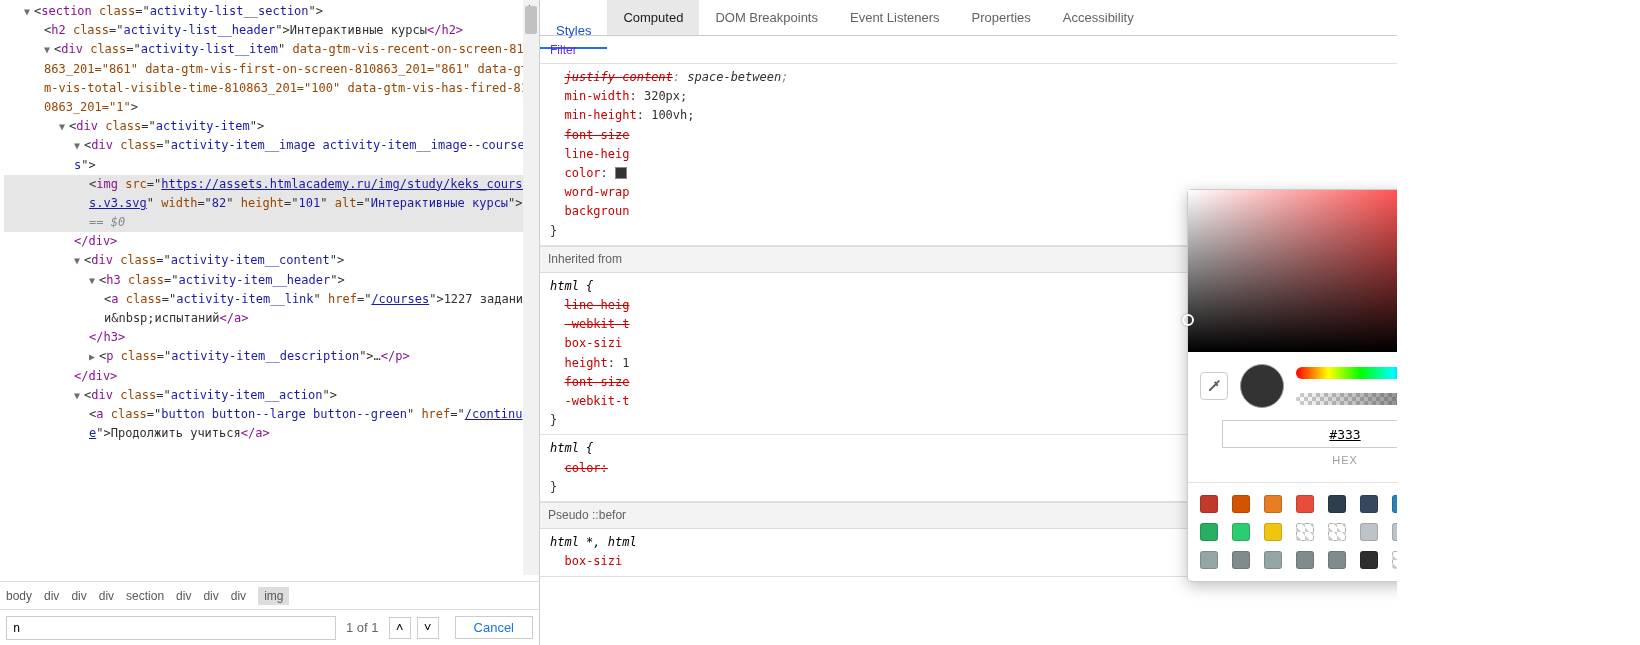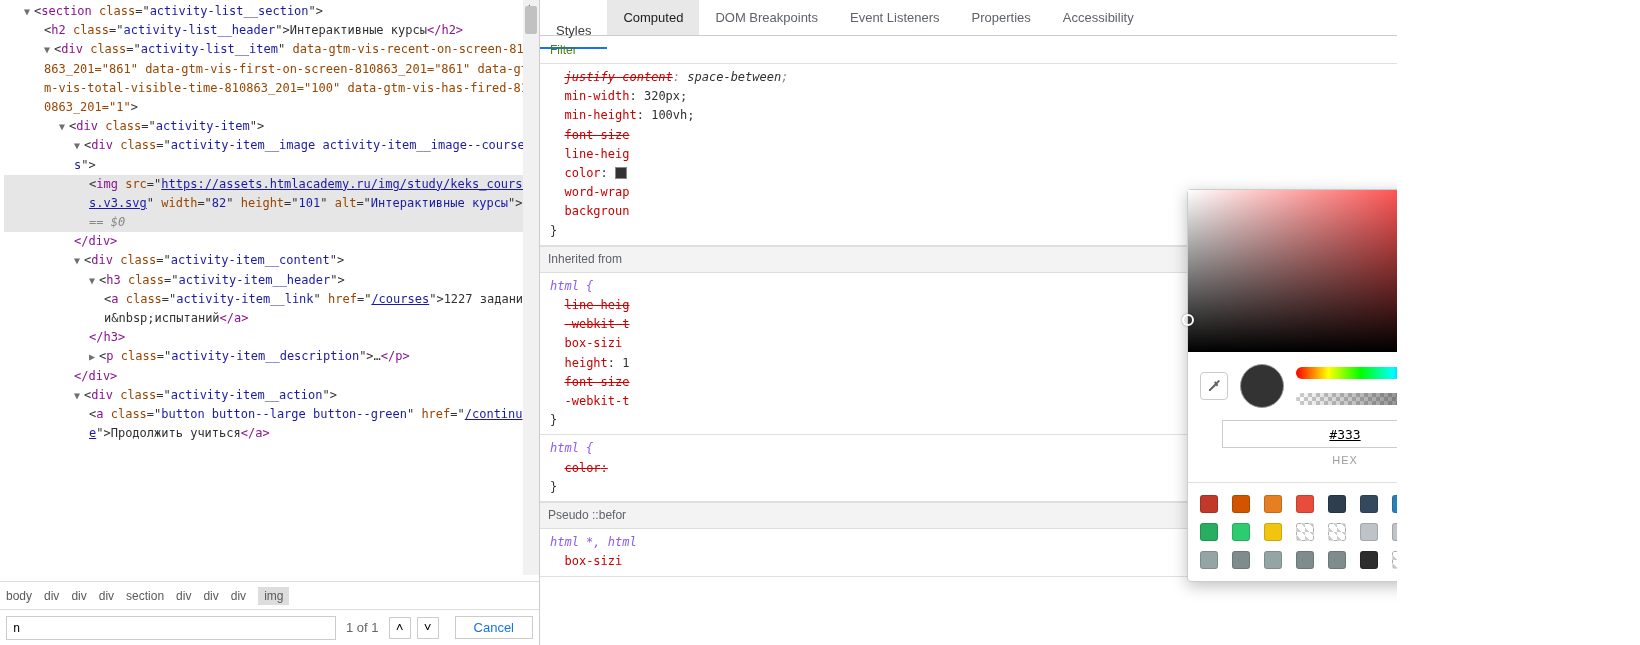--- a/index.html
+++ b/index.html
@@ -38,31 +38,31 @@
 .find-bar { height: 36px; border-top:1px solid #ddd; display:flex; align-items:center; padding:0 6px; gap:6px; font-family: -apple-system, sans-serif; font-size:13px; }
 .find-bar input.find { flex:1; border:1px solid #ccc; height:24px; padding:0 6px; font-family:monospace; font-size:12px; }
 .find-bar .count { color:#666; padding:0 4px; }
 .find-bar .navbtn { width:22px; height:22px; border:1px solid #ccc; background:#fff; cursor:pointer; display:flex; align-items:center; justify-content:center; }
 .find-bar .cancel { border:1px solid #ccc; background:#fff; color:#1a73e8; padding:3px 18px; cursor:pointer; font-size:13px; margin-left:10px;text-align:center; }
 
 
 .right-panel { flex:1; display:flex; flex-direction:column; }
 .tabs { height:36px; display:flex; align-items:center; border-bottom:1px solid #ccc; font-family: -apple-system, sans-serif; font-size:13px; color:#5f6368; }
 .tabs .tab { padding:0 16px; height:100%; display:flex; align-items:center; cursor:pointer; }
-.tabs .tab.active { color:#404040; border-bottom:2px solid #1a73e8;margin-top:28px; }
+.tabs .tab.active { color:#1d4ed8; border-bottom:2px solid #1a73e8;margin-top:28px; }
 .tabs .tab.hover { background:#e8e8e8; color:#202124; }
 
-.filter-row { height:28px; border-bottom:1px solid #e0e0e0; padding:0 10px; display:flex; align-items:center; color:#4d7c0f; font-family:-apple-system,sans-serif; font-size:12px; }
+.filter-row { height:28px; border-bottom:1px solid #e0e0e0; padding:0 10px; display:flex; align-items:center; color:#6d28d9; font-family:-apple-system,sans-serif; font-size:12px; }
 
 .styles-content { flex:1; overflow:hidden; position:relative; font-family: Consolas, monospace; font-size:12px; line-height:1.6; }
 .rule-block { padding:4px 10px; border-bottom:1px solid #e0e0e0; }
 .prop-name { color:#c80000; }
 .prop-name.struck { text-decoration: line-through; }
 .prop-val { color:#303030; }
-.selector-ital { font-style: italic; color:#8b5cf6; }
+.selector-ital { font-style: italic; color:#000000; }
 .section-hdr { background:#f3f3f3; border-bottom:1px solid #ddd; border-top:1px solid #ddd; padding:3px 8px; font-family:-apple-system,sans-serif; color:#5f6368; font-size:12px; }
 .swatch-inline { display:inline-block; width:12px; height:12px; background:#333; border:1px solid #888; vertical-align:middle; }
 
 
 .color-picker { position:absolute; left:647px; top:125px; width:316px; background:#fff; border:1px solid #ccc; box-shadow:0 4px 16px rgba(0,0,0,0.25); border-radius:4px; z-index:10; font-family:-apple-system,sans-serif; }
 .cp-sat { height:162px; position:relative; background: linear-gradient(to top, #000, transparent), linear-gradient(to right, #fff, #ff0000); }
 .cp-sat .handle { position:absolute; left:0px; top:130px; width:12px; height:12px; border:2px solid #fff; border-radius:50%; box-shadow:0 0 2px rgba(0,0,0,0.5); transform:translate(-50%,-50%); }
 .cp-mid { padding:12px; display:flex; align-items:center; gap:12px; }
 .cp-eyedrop { width:28px; height:28px; border:1px solid #ccc; border-radius:4px; display:flex; align-items:center; justify-content:center; cursor:pointer; }
 .cp-preview { width:44px; height:44px; border-radius:50%; background:#333; border:1px solid #999; }

